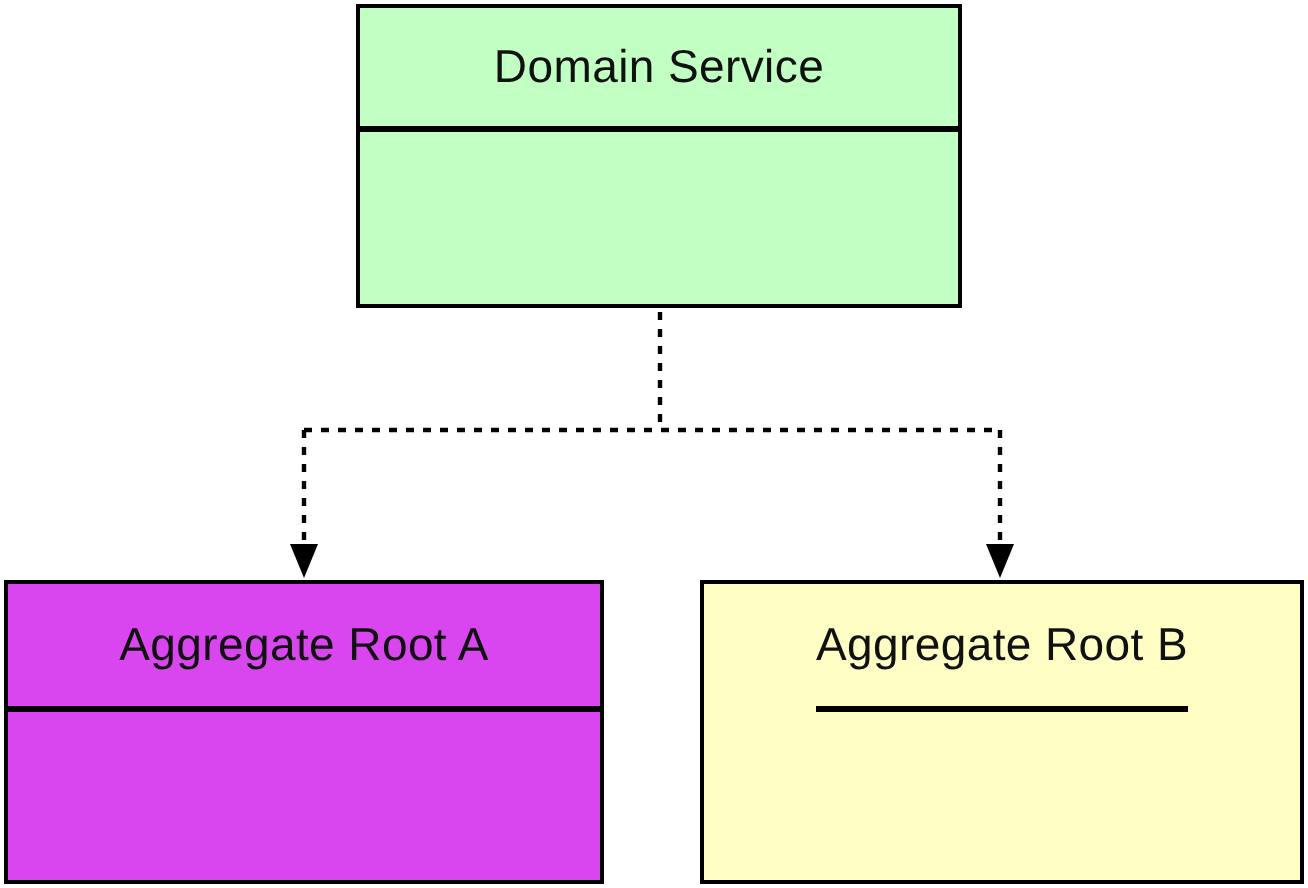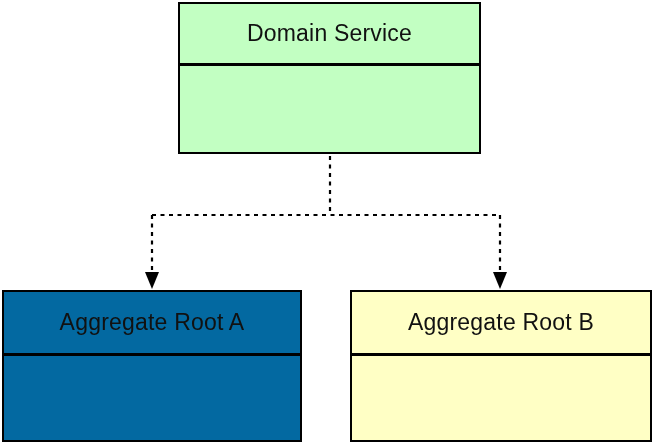--- a/index.html
+++ b/index.html
@@ -69,26 +69,26 @@
 </head>
 <body>
 
 <div class="canvas">
 
   <div class="uml-node" id="node-domain-service" style="background-color: rgb(194, 255, 194);">
     <div class="title">Domain Service</div>
     <div class="body"></div>
   </div>
 
-  <div class="uml-node" id="node-aggregate-a" style="background-color: #0369a1;">
+  <div class="uml-node" id="node-aggregate-a" style="background-color: #d946ef;">
     <div class="title">Aggregate Root A</div>
     <div class="body"></div>
   </div>
 
-  <div class="uml-node" id="node-aggregate-b" style="background-color: rgb(255, 255, 197);">
+  <div class="uml-node" id="node-aggregate-b" style="background-color: rgb(255, 255, 197); align-items: center;">
     <div class="title">Aggregate Root B</div>
     <div class="body"></div>
   </div>
 
   <svg class="edges-layer" viewBox="0 0 654 444">
 
     <path d="M 330 156 L 330 215" fill="none" stroke="#000000" stroke-width="2.2" stroke-dasharray="4 4.5"></path>
 
     <path d="M 152 215 L 500 215" fill="none" stroke="#000000" stroke-width="2.2" stroke-dasharray="4 4.5"></path>
 

